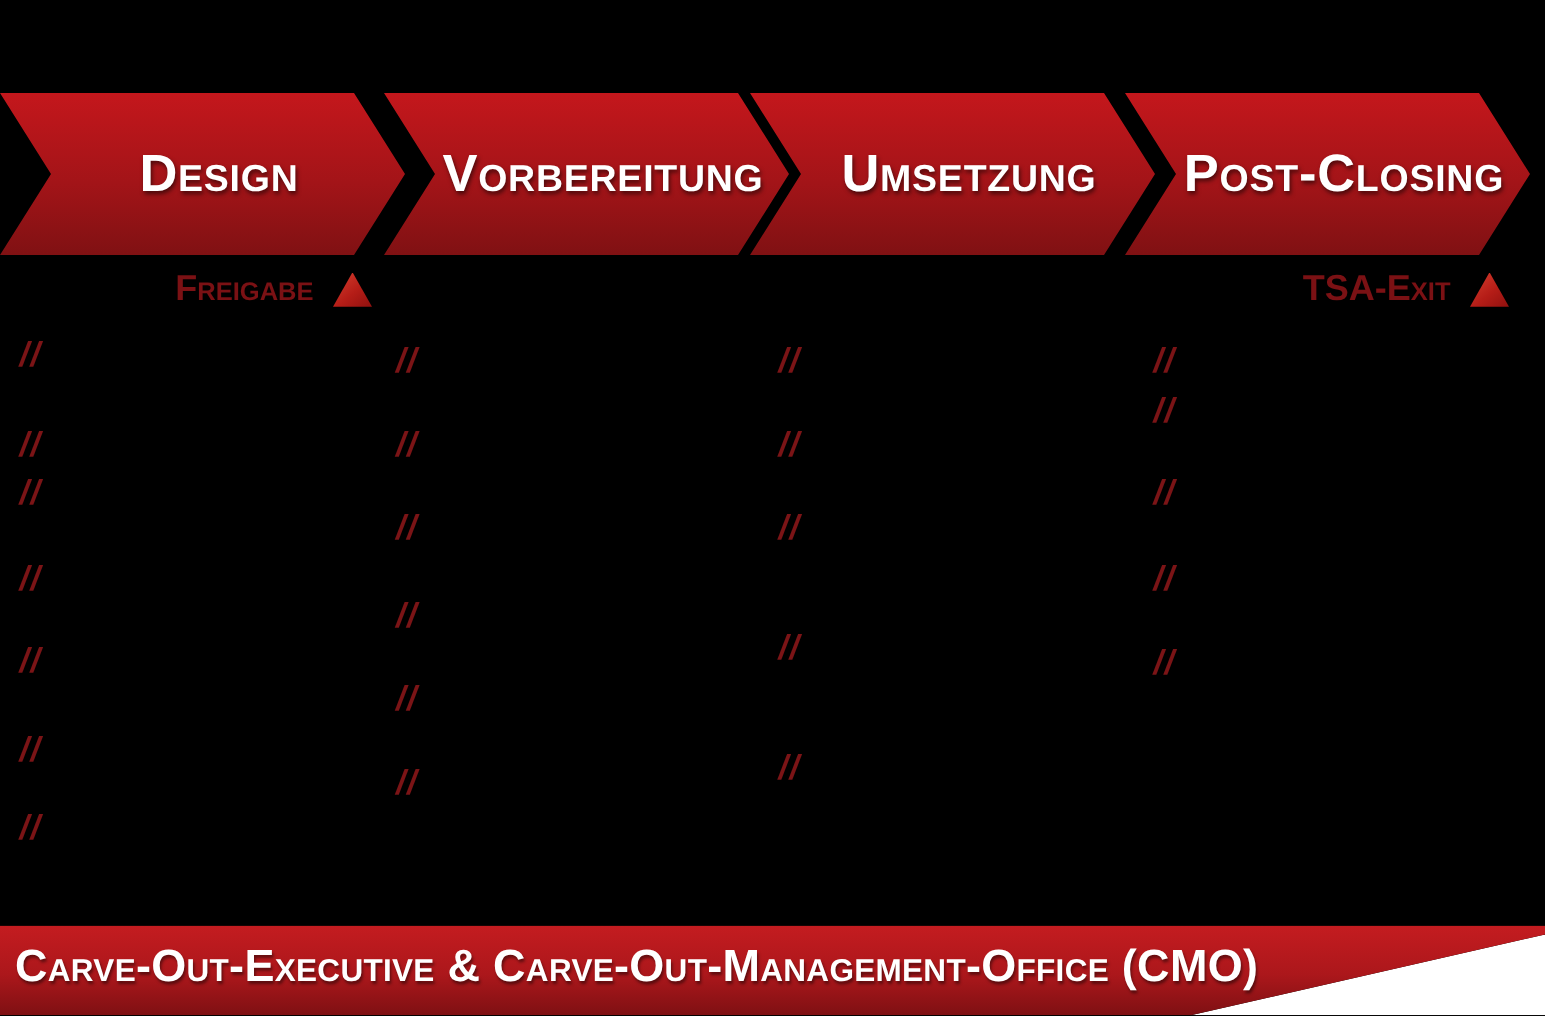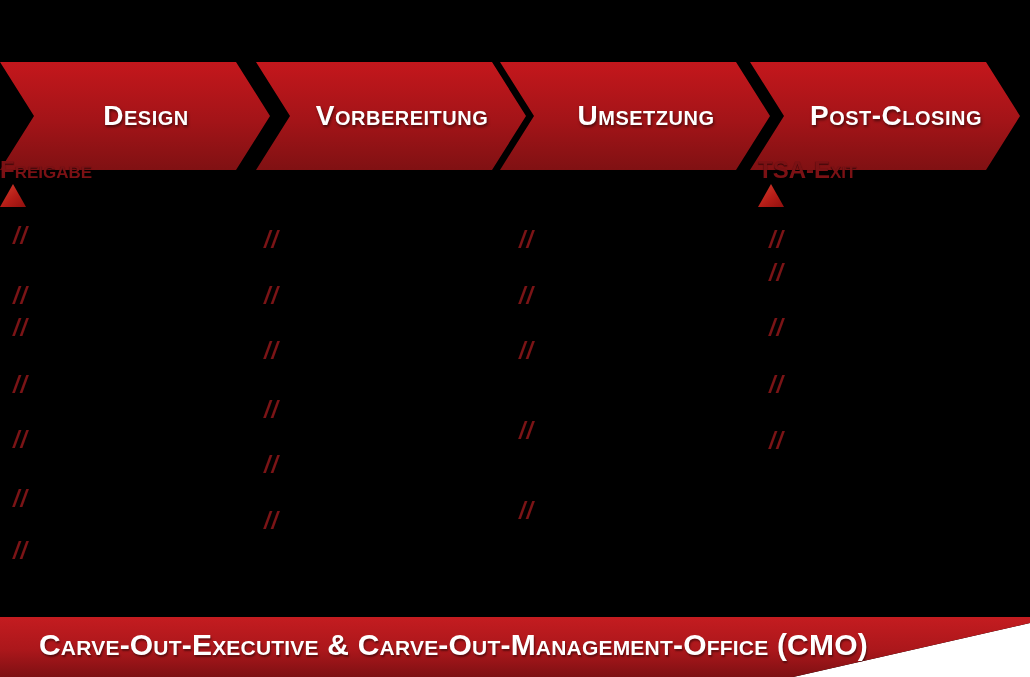--- a/index.html
+++ b/index.html
@@ -9,29 +9,29 @@
     font-family:"Liberation Sans",sans-serif;
   }
   
   .chev{
     position:absolute;top:62px;width:270px;height:108px;
     clip-path:polygon(0 0,236px 0,100% 50%,236px 100%,0 100%,34px 50%);
     background:linear-gradient(180deg,var(--chevron_top,#c4171c) 0%,#a31418 55%,var(--chevron_bottom,#801113) 100%);
     display:flex;align-items:center;justify-content:center;
   }
   .chev-label{
-    font-size:28px;font-weight:bold;font-variant:small-caps;
+    font-size:35px;font-weight:bold;font-variant:small-caps;
     letter-spacing:.5px;color:var(--heading_text,#fff);
     padding-left:28px;padding-right:6px;white-space:nowrap;
     text-shadow:1px 2px 3px rgba(0,0,0,.55);
   }
   
   .milestone{
     position:absolute;top:179px;height:28px;width:248px;
-    display:flex;justify-content:flex-end;column-gap:13px;flex-direction:column;
+    display:flex;align-items:center;justify-content:flex-end;column-gap:13px;
   }
   .ms-label{
     font-size:24px;font-weight:bold;font-variant:small-caps;
     color:var(--milestone,#7b1114);white-space:nowrap;
     text-shadow:0 1px 1px rgba(0,0,0,.6);
   }
   .ms-tri{
     width:26px;height:23px;flex:0 0 auto;
     clip-path:polygon(50% 0,100% 100%,0 100%);
     background:linear-gradient(140deg,#d64030 0%,#b51d17 55%,var(--triangle_dark,#8f100e) 100%);
@@ -48,21 +48,21 @@
     clip-path:polygon(77% 100%,100% 10%,100% 100%);
   }
   .banner-red{
     position:absolute;inset:0;
     clip-path:polygon(0 0,100% 0,100% 10%,77% 100%,0 100%);
     background:linear-gradient(180deg,var(--banner_top,#c41c20) 0%,#ab171b 55%,var(--banner_bottom,#7e1013) 100%);
     display:flex;align-items:center;
   }
   .banner-label{
     font-size:30px;font-weight:bold;font-variant:small-caps;
-    color:var(--heading_text,#fff);padding-left:39px;white-space:nowrap;
+    color:var(--heading_text,#fff);padding-left:10px;white-space:nowrap;
     letter-spacing:.2px;margin-top:-4px;
     text-shadow:1px 2px 2px rgba(0,0,0,.45);
   }
 </style>
 </head>
 <body>
 
 <div id="stage">
 
   <div class="chev" style="left:0px">

